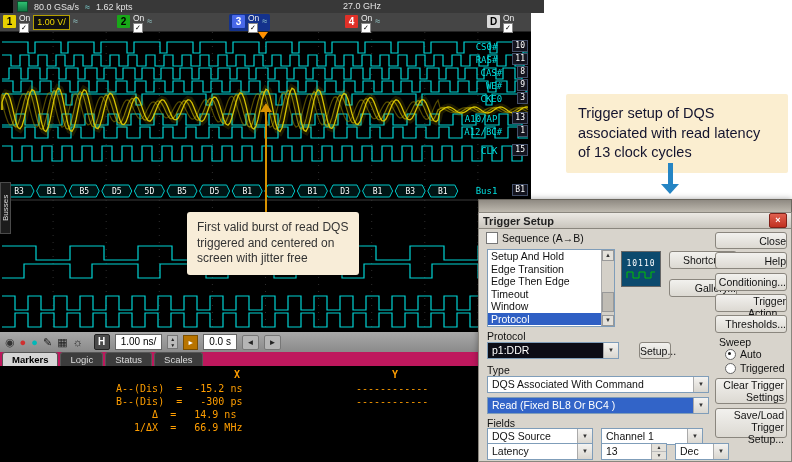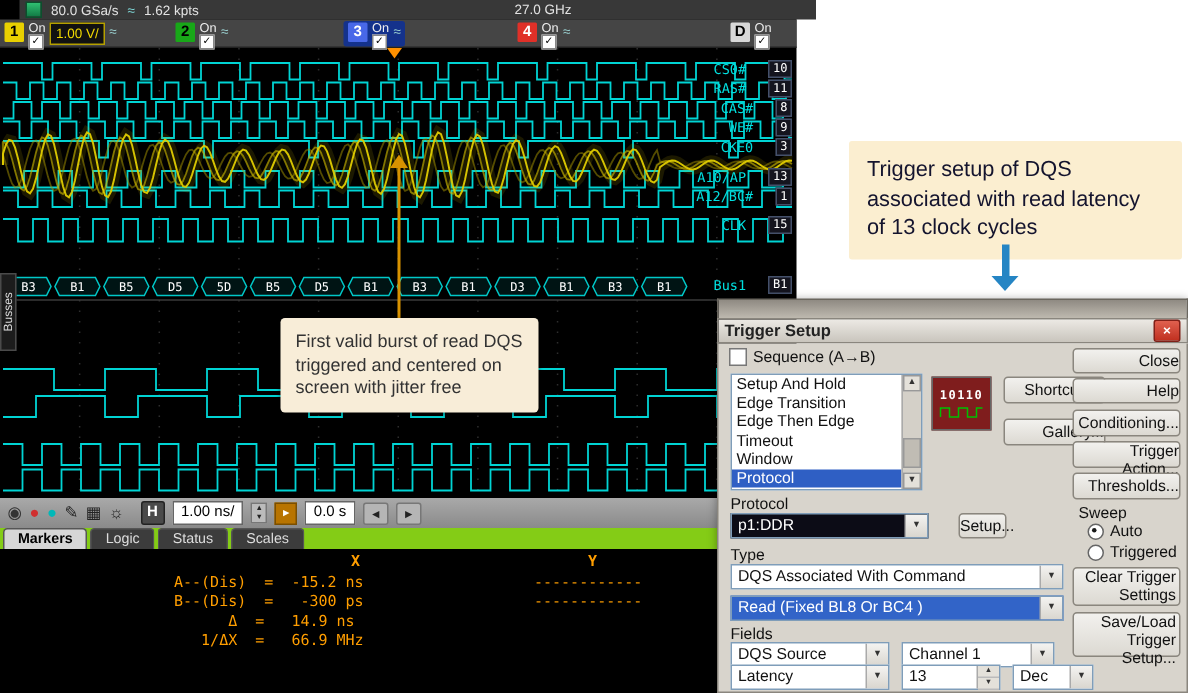--- a/index.html
+++ b/index.html
@@ -42,21 +42,21 @@
   .valbox{background:#fff;border:1px solid #666;font-size:10px;padding:0 5px;height:14px;line-height:14px;color:#000;}
   .spin{display:inline-flex;flex-direction:column;background:#bbb;border:1px solid #777;}
   .spin i{font-style:normal;font-size:5px;line-height:6px;width:9px;text-align:center;color:#222;}
   .ambox{width:13px;height:13px;background:#b87400;border:1px solid #7a4e00;color:#fff;font-size:7px;
          text-align:center;line-height:13px;}
   .navbtn{width:15px;height:13px;font-size:8px;color:#222;background:#b5b5b5;border:1px solid #777;
           text-align:center;line-height:13px;border-radius:2px;}
   .tbtn{width:16px;height:15px;background:#00a0a0;color:#fff;font-size:10px;font-weight:bold;line-height:15px;
         text-align:center;border:1px solid #006868;border-radius:2px;margin-left:auto;}
 
-  .tabsbar{position:absolute;left:0;top:352px;width:531px;height:14px;background:#84cc16;display:flex;
+  .tabsbar{position:absolute;left:0;top:352px;width:531px;height:14px;background:#be185d;display:flex;
            align-items:flex-end;gap:2px;padding-left:2px;box-sizing:border-box;}
   .tab{font-size:9.5px;padding:1px 9px;background:#3c3c3c;color:#ddd;border:1px solid #555;border-bottom:none;
        border-radius:3px 3px 0 0;line-height:11px;}
   .tab.active{background:#d6d6d6;color:#000;font-weight:bold;}
 
   .mkpanel{position:absolute;left:0;top:366px;width:531px;height:96px;background:#000;}
   .mk{position:absolute;color:#ff9e00;font-family:"DejaVu Sans Mono",monospace;font-size:10px;white-space:pre;}
   .mk.hdr{font-weight:bold;}
 
   
@@ -87,22 +87,22 @@
   .dlg-body .lbl{position:absolute;font-size:10.5px;color:#111;}
   .seqrow{position:absolute;left:7px;top:3px;display:flex;gap:4px;align-items:center;}
   .xcb{width:10px;height:10px;background:#fff;border:1px solid #777;display:inline-block;}
   .listbox{position:absolute;left:8px;top:20px;width:128px;height:78px;background:#fff;border:1px solid #7f9db9;box-sizing:border-box;}
   .li{height:12.5px;line-height:12.5px;padding-left:3px;margin-right:13px;white-space:nowrap;overflow:hidden;}
   .li.sel{background:#2f5fc4;color:#fff;}
   .sb{position:absolute;right:0;top:0;width:13px;height:100%;background:#d4d0c8;border-left:1px solid #aaa;box-sizing:border-box;}
   .sbb{display:block;height:9px;font-size:6px;line-height:9px;text-align:center;background:#e4e1da;border:1px solid #999;color:#333;}
   .sbb.sbdn{position:absolute;bottom:0;left:0;right:0;}
   .sbthumb{position:absolute;left:0;right:0;top:42px;height:18px;background:#c0bcb4;border:1px solid #999;}
-  .patbox{position:absolute;left:142px;top:22px;width:40px;height:36px;background:#7f1d1d;border:1px solid #666;
-          display:flex;flex-direction:column;align-items:center;justify-content:center;gap:2px;box-sizing:border-box;font-weight:bold;}
+  .patbox{position:absolute;left:142px;top:22px;width:40px;height:36px;background:#0c4a6e;border:1px solid #666;
+          display:flex;flex-direction:column;align-items:center;justify-content:center;gap:2px;box-sizing:border-box;}
   .patd{color:#fff;font-family:"DejaVu Sans Mono",monospace;font-size:8px;letter-spacing:1px;}
   .btn{position:absolute;border:1px solid #8a867e;background:linear-gradient(#f2f1ee,#dcd9d2);border-radius:3px;
        color:#111;font-family:"Liberation Sans",sans-serif;font-size:10.5px;padding:0;text-align:right;}
   .btn.two{line-height:1.15;white-space:normal;padding:0 2px;}
   .dd{position:absolute;height:17px;background:#fff;border:1px solid #7f9db9;box-sizing:border-box;
       font-size:10.5px;line-height:15px;padding:0 18px 0 4px;white-space:nowrap;overflow:hidden;}
   .dd .dda{position:absolute;right:0;top:0;width:15px;height:100%;background:linear-gradient(#f4f3f1,#d9d6cf);
            border-left:1px solid #aaa;text-align:center;font-size:6px;line-height:15px;color:#333;box-sizing:border-box;}
   .dd.dark{background:#0c0c16;color:#fff;}
   .dd.blue{background:#3264c8;color:#fff;}

